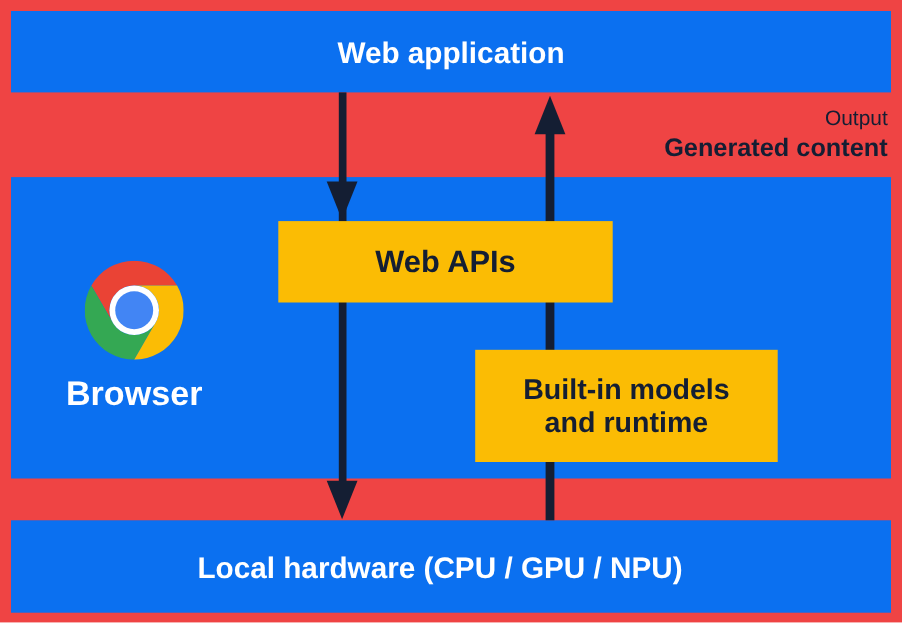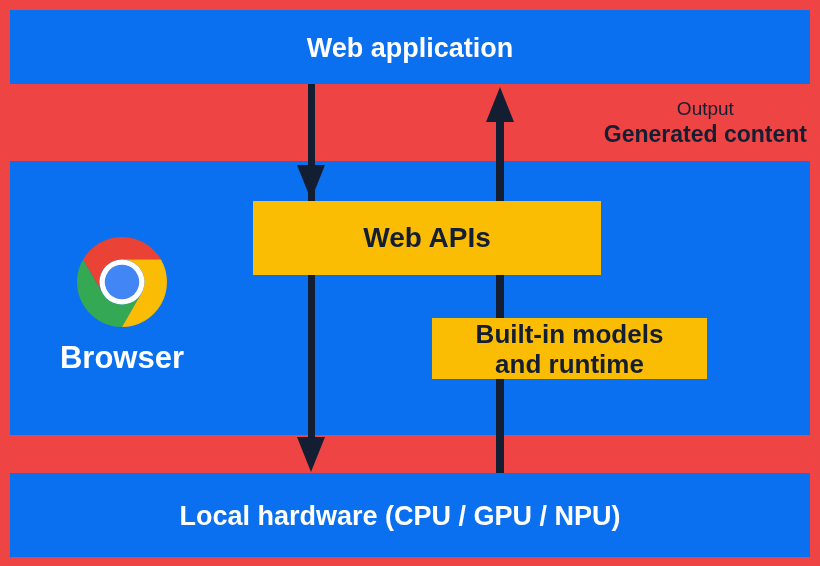--- a/index.html
+++ b/index.html
@@ -13,39 +13,39 @@
   
   .bar{position:absolute;left:10px;width:800px;background:var(--blue);z-index:1;}
   #bar-top{top:10px;height:74px;}
   #bar-mid{top:161px;height:274px;}
   #bar-bottom{top:473px;height:84px;}
   .bar-label{position:absolute;left:0;right:0;text-align:center;color:var(--white);font-weight:700;}
 
   
   .io-block{position:absolute;z-index:4;color:var(--navy);}
   #io-input{left:113px;top:97px;text-align:left;}
-  #io-output{right:52px;top:97px;text-align:center;margin-left:16px;}
+  #io-output{right:52px;top:97px;text-align:right;margin-left:16px;}
   .io-label{font-size:19px;line-height:24px;font-weight:400;}
   .io-value{font-size:23px;line-height:27px;font-weight:700;}
 
   
   .arrow-line{position:absolute;background:var(--navy);z-index:2;}
   #down-line{left:308px;top:84px;width:7px;height:356px;}
   #up-line{left:496px;top:116px;width:8px;height:357px;}
   .arrow-head{position:absolute;width:0;height:0;z-index:2;border-left:14px solid transparent;border-right:14px solid transparent;}
   .arrow-head.down{border-top:35px solid var(--navy);}
   .arrow-head.up{border-bottom:35px solid var(--navy);}
   #down-head-1{left:297px;top:165px;}
   #down-head-2{left:297px;top:437px;}
   #up-head{left:486px;top:87px;}
 
   
   .model-box{position:absolute;background:var(--yellow);z-index:3;display:flex;align-items:center;justify-content:center;text-align:center;color:var(--navy);font-weight:700;}
-  #box-web-apis{left:253px;top:201px;width:348px;height:74px;font-size:28px;line-height:32px;align-items:center;}
-  #box-builtin{left:432px;top:318px;width:275px;height:61px;font-size:26px;line-height:30px;}
+  #box-web-apis{left:253px;top:201px;width:304px;height:74px;font-size:28px;line-height:32px;align-items:center;}
+  #box-builtin{left:432px;top:318px;width:275px;height:102px;font-size:26px;line-height:30px;}
   #box-builtin .box-label{width:232px;}
 
   
   #chrome-logo{position:absolute;left:77px;top:237px;width:90px;height:90px;z-index:3;}
   .seg-red{fill:var(--chrome-red);} .seg-green{fill:var(--chrome-green);}
   .seg-yellow{fill:var(--chrome-yellow);} .seg-ring{fill:var(--white);} .seg-blue{fill:var(--chrome-blue);}
   #browser-label{position:absolute;left:42px;top:344px;width:160px;text-align:center;color:var(--white);font-size:31px;line-height:27px;font-weight:700;z-index:3;}
 </style>
 </head>
 <body>

